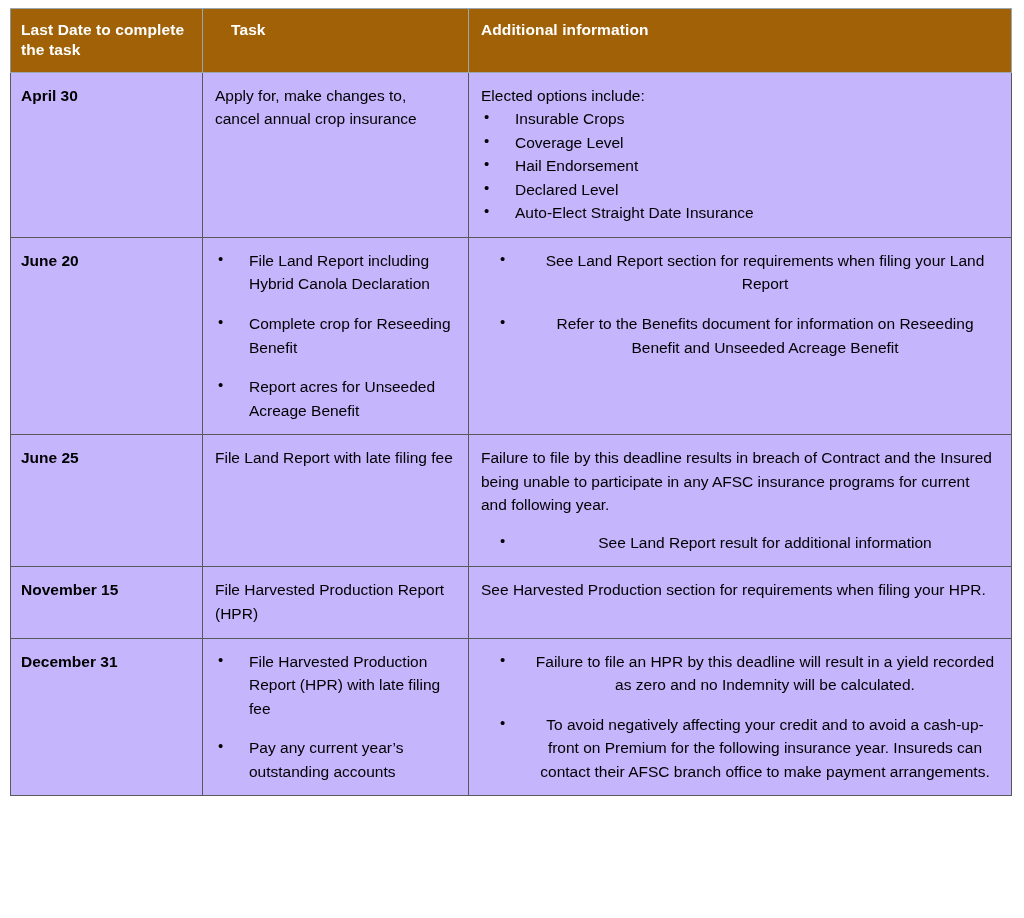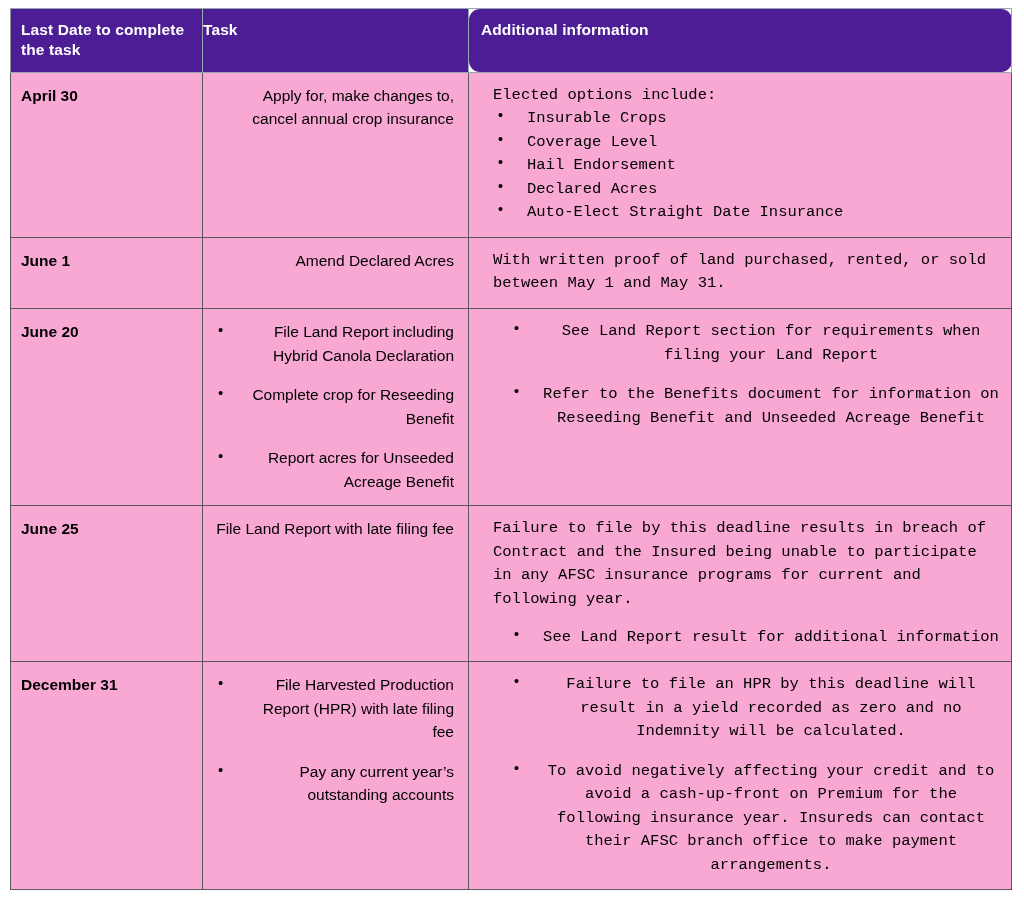--- a/index.html
+++ b/index.html
@@ -26,50 +26,50 @@
     border-collapse: collapse;
     width: 1001px;
     table-layout: fixed;
   }
 
   table.deadline-table col.c1 { width: 192px; }
   table.deadline-table col.c2 { width: 266px; }
   table.deadline-table col.c3 { width: 543px; }
 
   thead th {
-    background: #4c1d95;
+    background: #a16207;
     color: #ffffff;
     font-size: 15.5px;
     font-weight: bold;
     text-align: left;
     vertical-align: top;
     padding: 11px 10px 12px 10px;
     line-height: 1.28;
     border: 1px solid #9aa7b0;
     letter-spacing: 0.1px;
   }
   thead th.col-date { border-left: 1px solid #8a97a2; }
-  thead th.col-task { padding-left: 0; }
-  thead th.col-info { padding-left: 12px; border-radius: 11px; }
+  thead th.col-task { padding-left: 28px; }
+  thead th.col-info { padding-left: 12px; }
 
   tbody td {
     border: 1px solid #58595b;
     vertical-align: top;
     font-size: 15.5px;
     line-height: 1.52;
     padding: 11px 10px 12px 10px;
-    background: #f9a8d4;
+    background: #c4b5fd;
   }
   tbody td.col-date {
     font-weight: bold;
     padding-left: 10px;
     white-space: nowrap;
   }
-  tbody td.col-task { padding-left: 12px; padding-right: 14px; text-align: right; }
-  tbody td.col-info { padding-left: 24px; padding-right: 12px; font-family: Liberation Mono, monospace; }
+  tbody td.col-task { padding-left: 12px; padding-right: 14px; }
+  tbody td.col-info { padding-left: 12px; padding-right: 12px; }
 
   .cell-text { margin: 0; }
 
   
   ul.blist {
     list-style: none;
     margin: 0;
     padding: 0;
   }
   ul.blist > li {
@@ -121,35 +121,26 @@
         <td class="col-date">April 30</td>
         <td class="col-task">
           <p class="cell-text">Apply for, make changes to, cancel annual crop insurance</p>
         </td>
         <td class="col-info">
           <p class="lead">Elected options include:</p>
           <ul class="blist tight">
             <li>Insurable Crops</li>
             <li>Coverage Level</li>
             <li>Hail Endorsement</li>
-            <li>Declared Acres</li>
+            <li>Declared Level</li>
             <li>Auto-Elect Straight Date Insurance</li>
           </ul>
         </td>
       </tr>
 
-      <tr>
-        <td class="col-date">June 1</td>
-        <td class="col-task">
-          <p class="cell-text">Amend Declared Acres</p>
-        </td>
-        <td class="col-info">
-          <p class="cell-text">With written proof of land purchased, rented, or sold between May 1 and May 31.</p>
-        </td>
-      </tr>
 
       <tr>
         <td class="col-date">June 20</td>
         <td class="col-task">
           <ul class="blist spaced">
             <li>File Land Report including Hybrid Canola Declaration</li>
             <li>Complete crop for Reseeding Benefit</li>
             <li>Report acres for Unseeded Acreage Benefit</li>
           </ul>
         </td>
@@ -167,20 +158,29 @@
           <p class="cell-text">File Land Report with late filing fee</p>
         </td>
         <td class="col-info">
           <p class="para">Failure to file by this deadline results in breach of Contract and the Insured being unable to participate in any AFSC insurance programs for current and following year.</p>
           <ul class="blist indented">
             <li>See Land Report result for additional information</li>
           </ul>
         </td>
       </tr>
 
+      <tr>
+        <td class="col-date">November 15</td>
+        <td class="col-task">
+          <p class="cell-text">File Harvested Production Report (HPR)</p>
+        </td>
+        <td class="col-info">
+          <p class="cell-text">See Harvested Production section for requirements when filing your HPR.</p>
+        </td>
+      </tr>
 
       <tr>
         <td class="col-date">December 31</td>
         <td class="col-task">
           <ul class="blist spaced">
             <li>File Harvested Production Report (HPR) with late filing fee</li>
             <li>Pay any current year’s outstanding accounts</li>
           </ul>
         </td>
         <td class="col-info">

